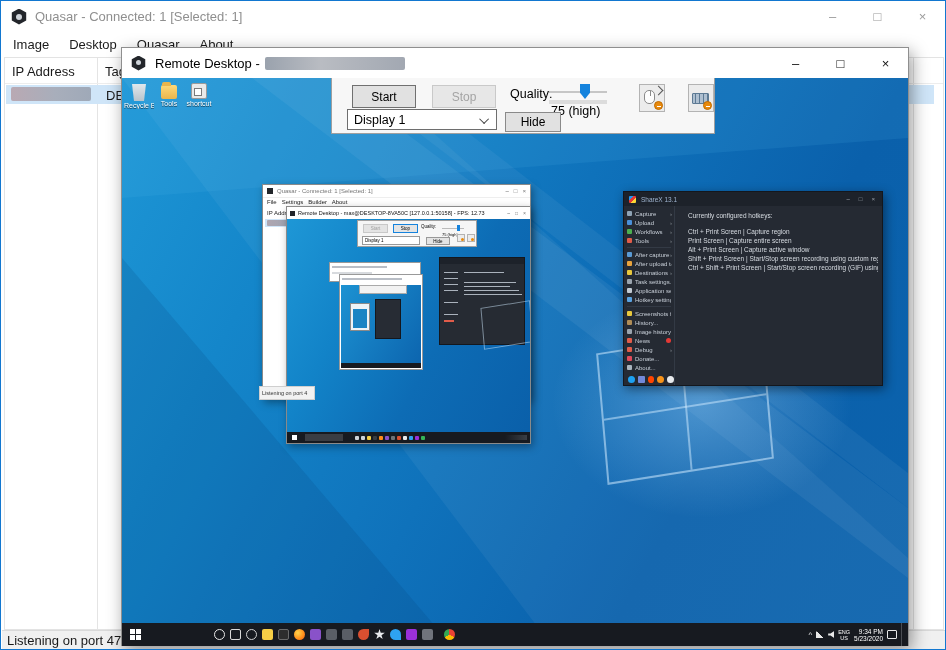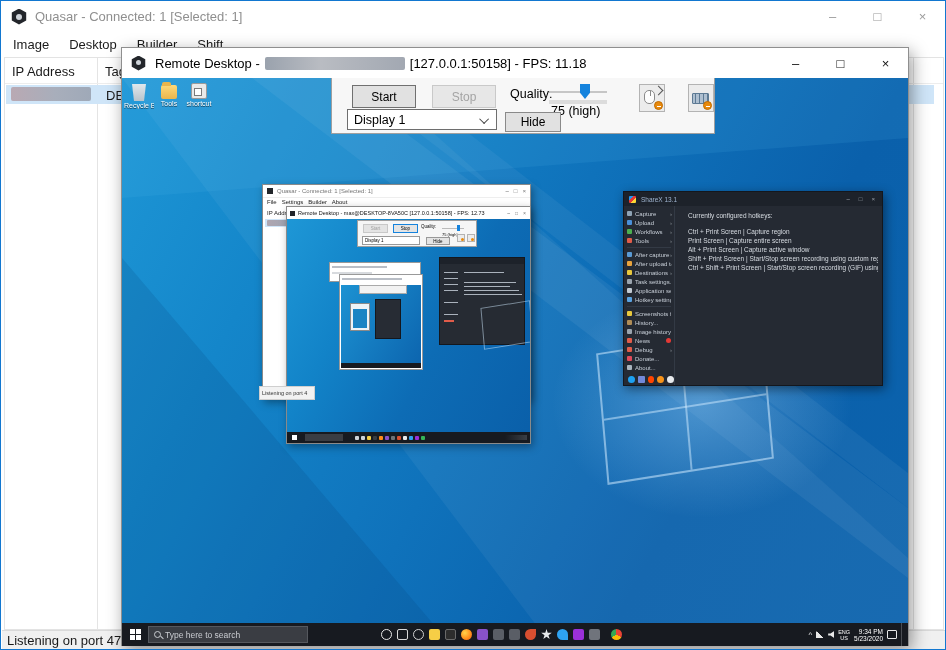--- a/index.html
+++ b/index.html
@@ -163,22 +163,22 @@
     <div class="winbtns">
       <span class="winbtn">–</span>
       <span class="winbtn">□</span>
       <span class="winbtn">×</span>
     </div>
   </div>
 
   <div class="abs q-menubar" style="padding-left:2px;">
     <span>Image</span>
     <span>Desktop</span>
-    <span>Builder</span>
-    <span>Shift</span>
+    <span>Quasar</span>
+    <span>About</span>
   </div>
 
   <div class="abs q-table">
     <span class="q-th" style="left:7px;">IP Address</span>
     <span class="q-th" style="left:100px;">Tag</span>
     <div class="q-col-line" style="left:92px;"></div>
     <div class="q-col-line" style="left:908px;"></div>
     <div class="q-header-line"></div>
     <div class="q-row">
       <div class="q-ip-blur"></div>
@@ -187,21 +187,20 @@
   </div>
 
   <div class="abs q-status">Listening on port 4782.</div>
 
   <div class="abs rd-window">
     <div class="rd-titlebar">
       <div class="rd-logo"></div>
       <span class="rd-title-text">
         <span>Remote Desktop -</span>
         <span class="title-blur"></span>
-        <span>[127.0.0.1:50158] - FPS: 11.18</span>
       </span>
       <div class="winbtns">
         <span class="winbtn rd-btn">–</span>
         <span class="winbtn rd-btn">□</span>
         <span class="winbtn rd-btn">×</span>
       </div>
     </div>
 
     <div class="rd-view">
 
@@ -462,24 +461,20 @@
         <div class="btn" style="left:173px;top:34px;width:56px;height:20px;border-color:#8a8a8a;">Hide</div>
       </div>
 
       <div class="taskbar">
         <div class="tb-start">
             <i></i>
             <i></i>
             <i></i>
             <i></i>
           </div>
-        <div class="tb-search">
-          <span class="srch-glyph"></span>
-          <span>Type here to search</span>
-        </div>
         <div class="tb-icons">
           <span class="tbi" style="background:transparent;border:1.5px solid #e8e8e8;border-radius:50%;"></span>
           <span class="tbi" style="background:transparent;border:1.5px solid #d8d8d8;"></span>
           <span class="tbi" style="background:transparent;border:1.5px solid #d0d0d0;border-radius:50%;"></span>
           <span class="tbi" style="background:#f6ce46;"></span>
           <span class="tbi" style="background:#2d2d2d;border:1px solid #6a6a6a;"></span>
           <span class="tbi" style="background:radial-gradient(circle at 35% 35%,#ffd24a,#ff8c1a 60%,#e3571a);border-radius:50%;"></span>
           <span class="tbi" style="background:#8952c9;"></span>
           <span class="tbi" style="background:#5a5e66;"></span>
           <span class="tbi" style="background:#5a5e66;"></span>

